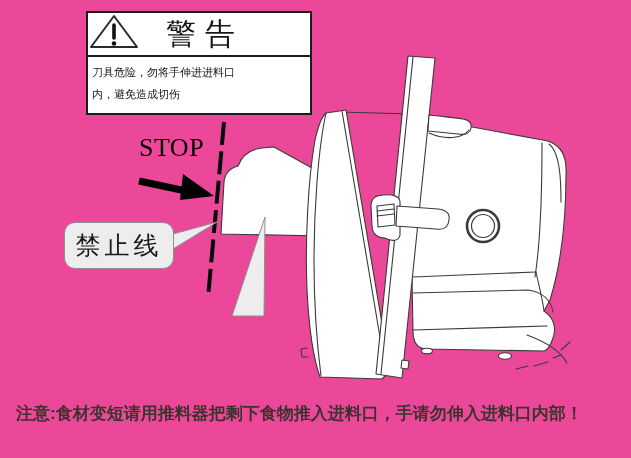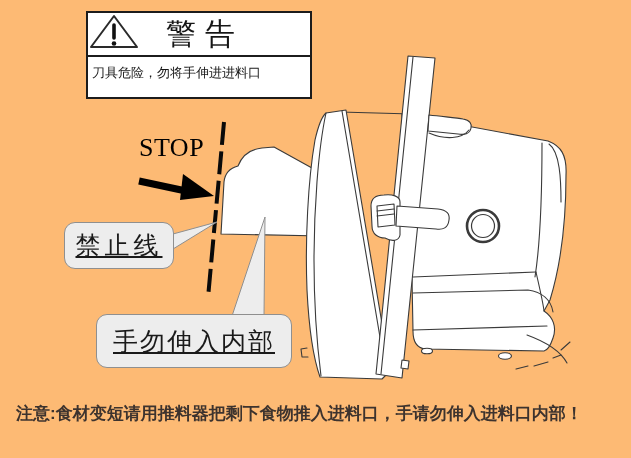--- a/index.html
+++ b/index.html
@@ -1,29 +1,29 @@
 <!DOCTYPE html>
 <html><head>
 <meta charset="utf-8">
 <style>
   html,body{margin:0;padding:0;background:#fff;}
-  .stage{position:relative;width:631px;height:458px;background:#fdba74;overflow:hidden;
+  .stage{position:relative;width:631px;height:458px;background:#ec4899;overflow:hidden;
          font-family:"Liberation Serif",serif;color:#111;}
   .stage svg{position:absolute;left:0;top:0;}
 
   
   .warnbox{position:absolute;left:86px;top:11px;width:222px;border:2px solid #1c1c1c;background:#fff;}
   .warnbox-top{height:42px;border-bottom:2px solid #1c1c1c;display:flex;align-items:center;justify-content:center;}
   .warn-title{font-size:30px;letter-spacing:9px;margin-left:12px;color:#161616;}
-  .warnbox-body{padding:5px 2px 13px 4px;font-size:13px;line-height:22px;color:#161616;white-space:nowrap;}
+  .warnbox-body{padding:5px 2px 7px 4px;font-size:11px;line-height:22px;color:#161616;white-space:nowrap;font-family:Liberation Mono, monospace;}
 
   .stop{position:absolute;left:139px;top:133px;font-size:26px;letter-spacing:0.5px;color:#000;}
 
   .bubble{position:absolute;background:#ededed;border:1.4px solid #8f8f8f;border-radius:11px;
-          display:flex;align-items:center;justify-content:center;color:#1a1a1a;text-decoration:underline;}
+          display:flex;align-items:center;justify-content:center;color:#1a1a1a;}
   .bubble-no-line{left:64px;top:222px;width:108px;height:45px;font-size:25px;letter-spacing:4px;}
   .bubble-no-hands{left:96px;top:314px;width:194px;height:52px;font-size:25px;letter-spacing:2px;}
 
   .note{position:absolute;left:16px;top:402px;width:612px;font-family:"Liberation Sans",sans-serif;
         font-weight:bold;font-size:17px;color:#3d332e;white-space:nowrap;}
 </style>
 </head>
 <body>
 
 <div class="stage">
@@ -104,23 +104,23 @@
     <div class="warnbox-top">
       <svg width="52" height="38" viewBox="0 0 52 38">
         <path d="M26,3 L49,34 L3,34 Z" fill="none" stroke="#2a2a2a" stroke-width="2" stroke-linejoin="round"></path>
         <line x1="26" y1="12" x2="26" y2="25" stroke="#111" stroke-width="3.6" stroke-linecap="round"></line>
         <circle cx="26" cy="30.5" r="2.3" fill="#111"></circle>
       </svg>
       <span class="warn-title">警告</span>
     </div>
     <div class="warnbox-body">
       <div>刀具危险，勿将手伸进进料口</div>
+      <div>内，避免造成切伤</div>
     </div>
   </div>
 
   <div class="stop">STOP</div>
 
   <div class="bubble bubble-no-line">禁止线</div>
-  <div class="bubble bubble-no-hands">手勿伸入内部</div>
 
   <div class="note">注意:食材变短请用推料器把剩下食物推入进料口，手请勿伸入进料口内部！</div>
 
 </div>
 
 </body></html>

